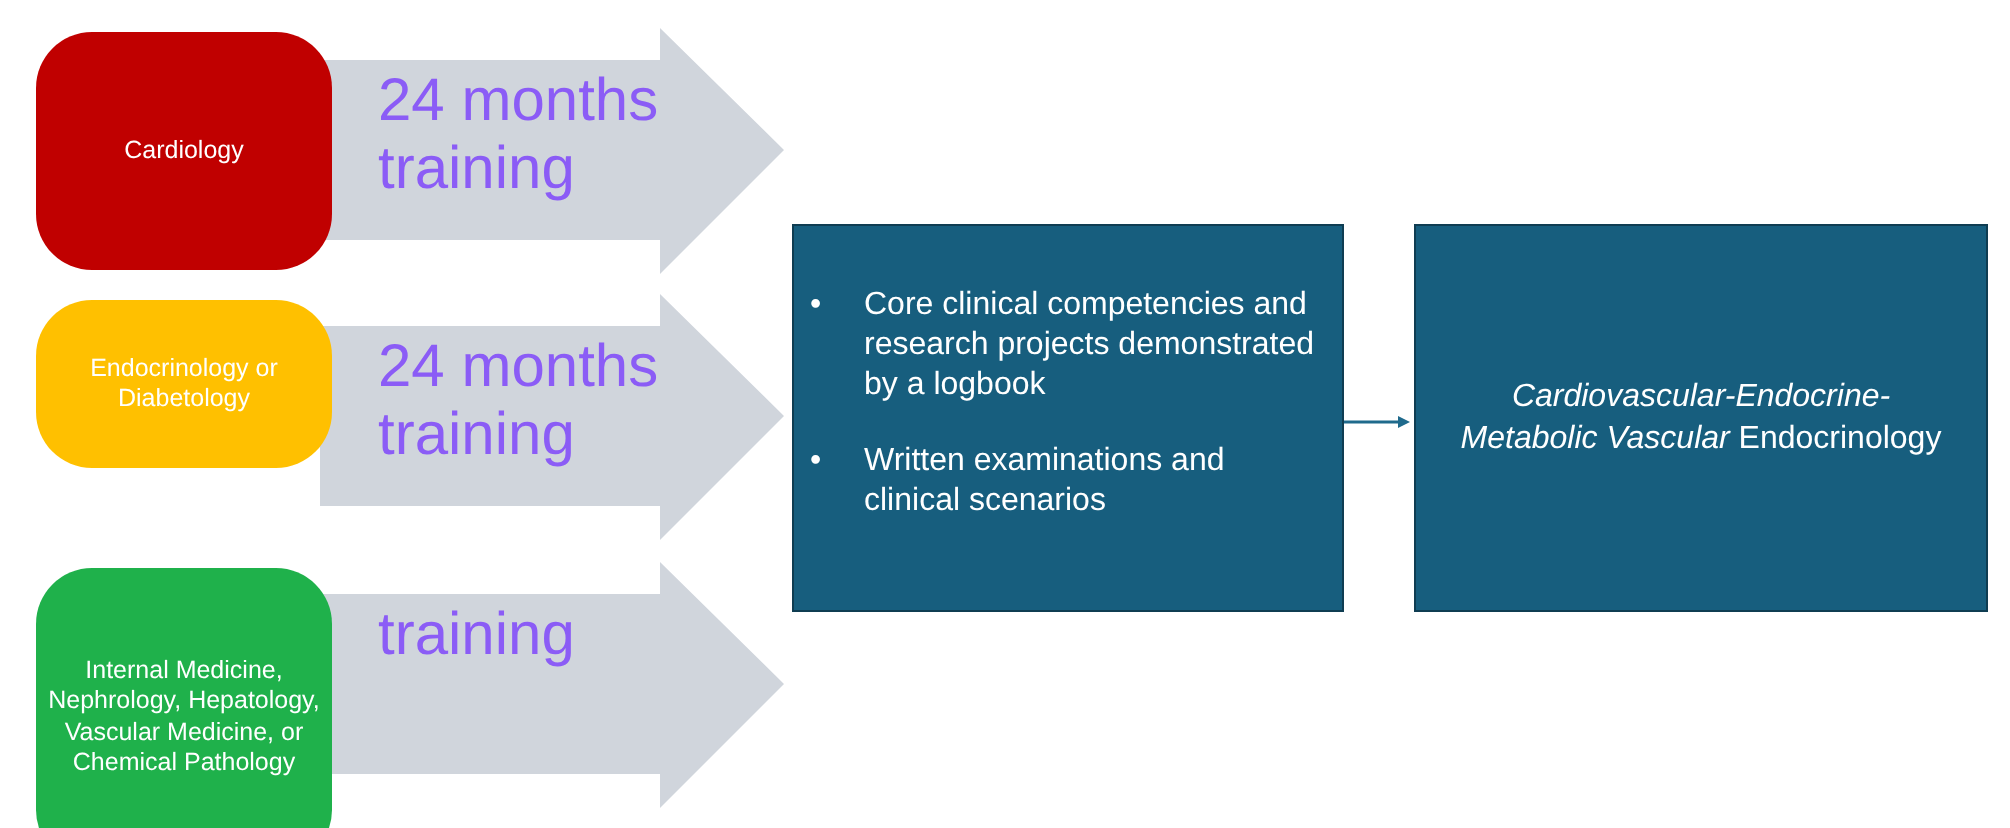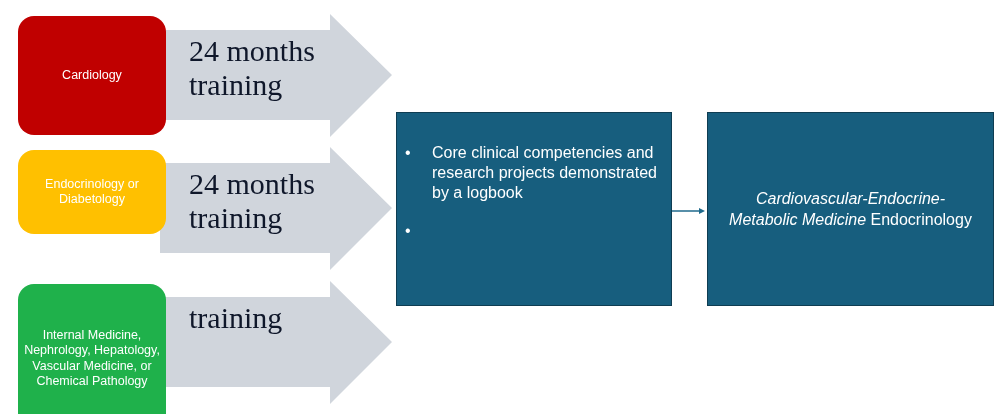--- a/index.html
+++ b/index.html
@@ -1,22 +1,22 @@
 <!DOCTYPE html>
 <html><head>
 <meta charset="utf-8">
 <style>
   html, body { margin: 0; padding: 0; background: #ffffff; }
   body { width: 1005px; height: 414px; position: relative; overflow: hidden;
          font-family: "Liberation Sans", sans-serif; }
   .arrow-svg { position: absolute; left: 0; top: 0; }
-  .spec-box { position: absolute; left: 18px; width: 148px; border-radius: 16px;
+  .spec-box { position: absolute; left: 18px; width: 148px; border-radius: 28px;
               display: flex; align-items: center; justify-content: center; text-align: center;
               color: #ffffff; font-size: 12.5px; line-height: 15px; padding: 0 4px; box-sizing: border-box; }
-  .duration { position: absolute; left: 189px; font-size: 30px; line-height: 34px; color: #0f172a; font-family: Liberation Serif, serif; }
+  .duration { position: absolute; left: 189px; font-size: 30px; line-height: 34px; color: #8b5cf6; }
   .info-box { position: absolute; top: 112px; height: 194px; background: #175e7e;
               border: 1px solid #0f3d52; box-sizing: border-box; color: #ffffff; }
   .req-box { left: 396px; width: 276px; padding: 30px 12px 0 8px; font-size: 16px; line-height: 20px; }
   .req-box ul { margin: 0; padding: 0; list-style: none; }
   .req-box li { position: relative; padding-left: 27px; margin-bottom: 18px; }
   .req-box li .bullet { position: absolute; left: 0; top: 0; }
   .cert-box { left: 707px; width: 287px; display: flex; align-items: center; justify-content: center;
               text-align: center; font-size: 16px; line-height: 21px; padding: 0 18px; }
   .cert-box em { font-style: italic; }
   .connector { position: absolute; left: 0; top: 0; }
@@ -53,26 +53,27 @@
 </div>
 
 <div class="info-box req-box">
   <ul>
     <li>
       <span class="bullet">•</span>
       <span>Core clinical competencies and research projects demonstrated by a logbook</span>
     </li>
     <li>
       <span class="bullet">•</span>
+      <span>Written examinations and clinical scenarios</span>
     </li>
   </ul>
 </div>
 
 <svg class="connector" width="1005" height="414">
   <line x1="672" y1="211" x2="701" y2="211" stroke="#1f6a8c" stroke-width="1.5"></line>
   <polygon points="705,211 699,208 699,214" fill="#1f6a8c"></polygon>
 </svg>
 
 <div class="info-box cert-box">
   <div>
-    <em>Cardiovascular-Endocrine-Metabolic Medicine</em><span> Endocrinology</span>
+    <em>Cardiovascular-Endocrine-Metabolic Vascular</em><span> Endocrinology</span>
   </div>
 </div>
 
 </body></html>

